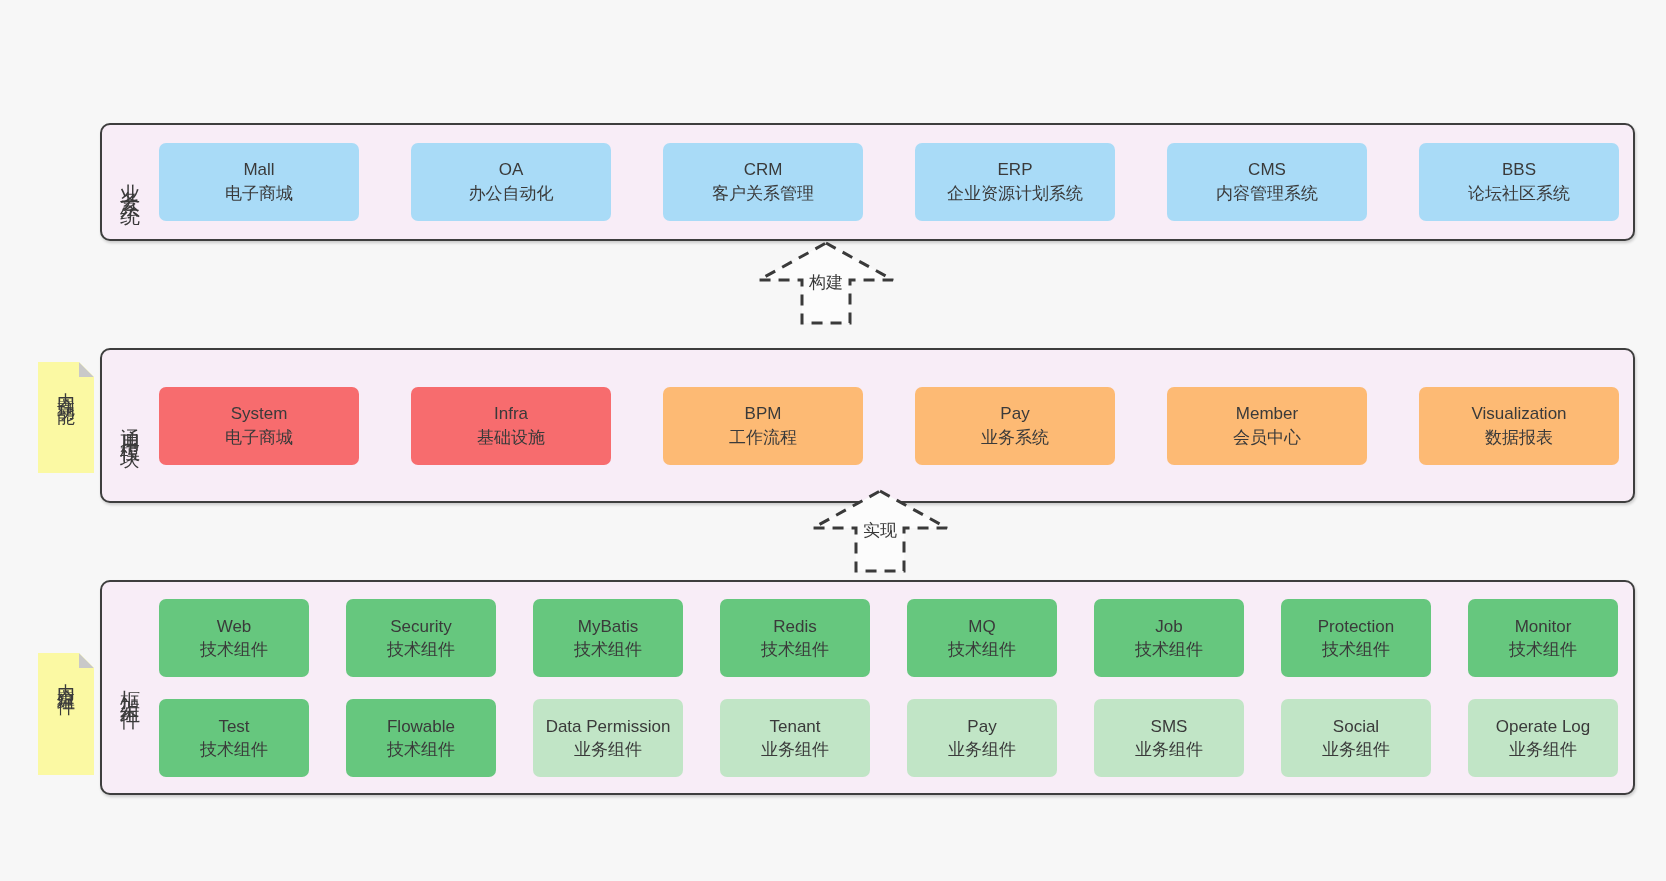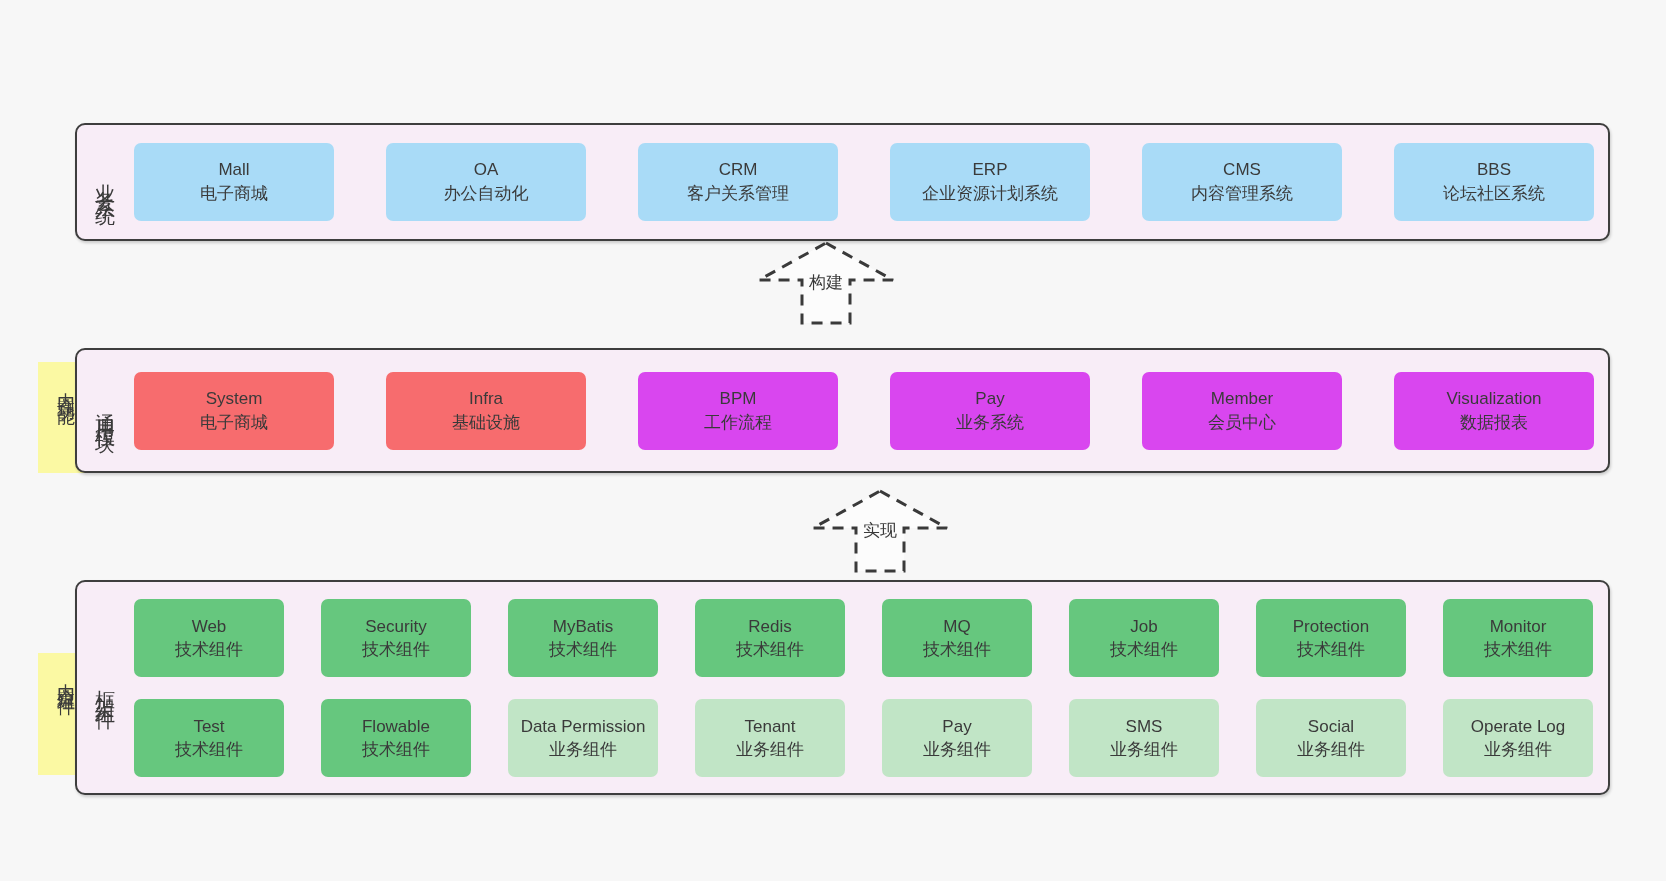--- a/index.html
+++ b/index.html
@@ -13,44 +13,44 @@
     clip-path:polygon(0 0,calc(100% - 15px) 0,100% 15px,100% 100%,0 100%);
     display:flex;justify-content:center;padding-top:16px;box-sizing:border-box;
   }
   .note .fold{position:absolute;top:0;right:0;width:15px;height:15px;background:#c9c9c9;
     clip-path:polygon(0 0,100% 100%,0 100%);}
   .note-1{top:362px;height:111px;}
   .note-2{top:653px;height:122px;}
   .v-text{writing-mode:vertical-rl;text-orientation:upright;font-size:18px;letter-spacing:5px;line-height:1;}
   
   .panel{
-    position:absolute;left:75px;width:1535px;box-sizing:border-box;z-index:1;
+    position:absolute;left:100px;width:1535px;box-sizing:border-box;z-index:1;
     background:#f8edf7;border:2px solid #3e3e3e;border-radius:10px;
     box-shadow:1px 2px 3px rgba(0,0,0,.18);
     display:flex;align-items:center;
   }
   .panel-1{top:123px;height:118px;}
-  .panel-2{top:348px;height:125px;}
+  .panel-2{top:348px;height:155px;}
   .panel-3{top:580px;height:215px;}
   .label-col{width:57px;display:flex;justify-content:center;flex:none;}
   .v-label{writing-mode:vertical-rl;text-orientation:upright;font-size:20px;letter-spacing:7px;line-height:1;}
   .rows{display:flex;flex-direction:column;gap:22px;}
   .row{display:flex;gap:52px;}
   .panel-3 .row{gap:37px;}
   
   .box{
     height:78px;border-radius:7px;flex:none;box-sizing:border-box;
     display:flex;flex-direction:column;align-items:center;justify-content:center;
     text-align:center;font-size:17px;line-height:24px;
   }
   .panel-1 .box,.panel-2 .box{width:200px;}
   .panel-3 .box{width:150px;line-height:23px;padding:0 0;}
   .box[data-variant="blue"]{background:#a9dbf7;}
   .box[data-variant="red"]{background:#f76c6e;}
-  .box[data-variant="pink"]{background:#d946ef;}
+  .box[data-variant="pink"]{background:#fdba74;}
   .box[data-variant="green"]{background:#66c77e;}
   .box[data-variant="green-light"]{background:#c1e5c6;}
   .box span{display:block;}
   
   .arrow{position:absolute;z-index:2;width:140px;height:86px;}
   .arrow-1{left:756px;top:240px;}
   .arrow-2{left:810px;top:488px;}
   .arrow svg{display:block;}
   .arrow text{font-family:"Liberation Sans","DejaVu Sans",sans-serif;font-size:17px;fill:#3a3a3a;}
 </style>

